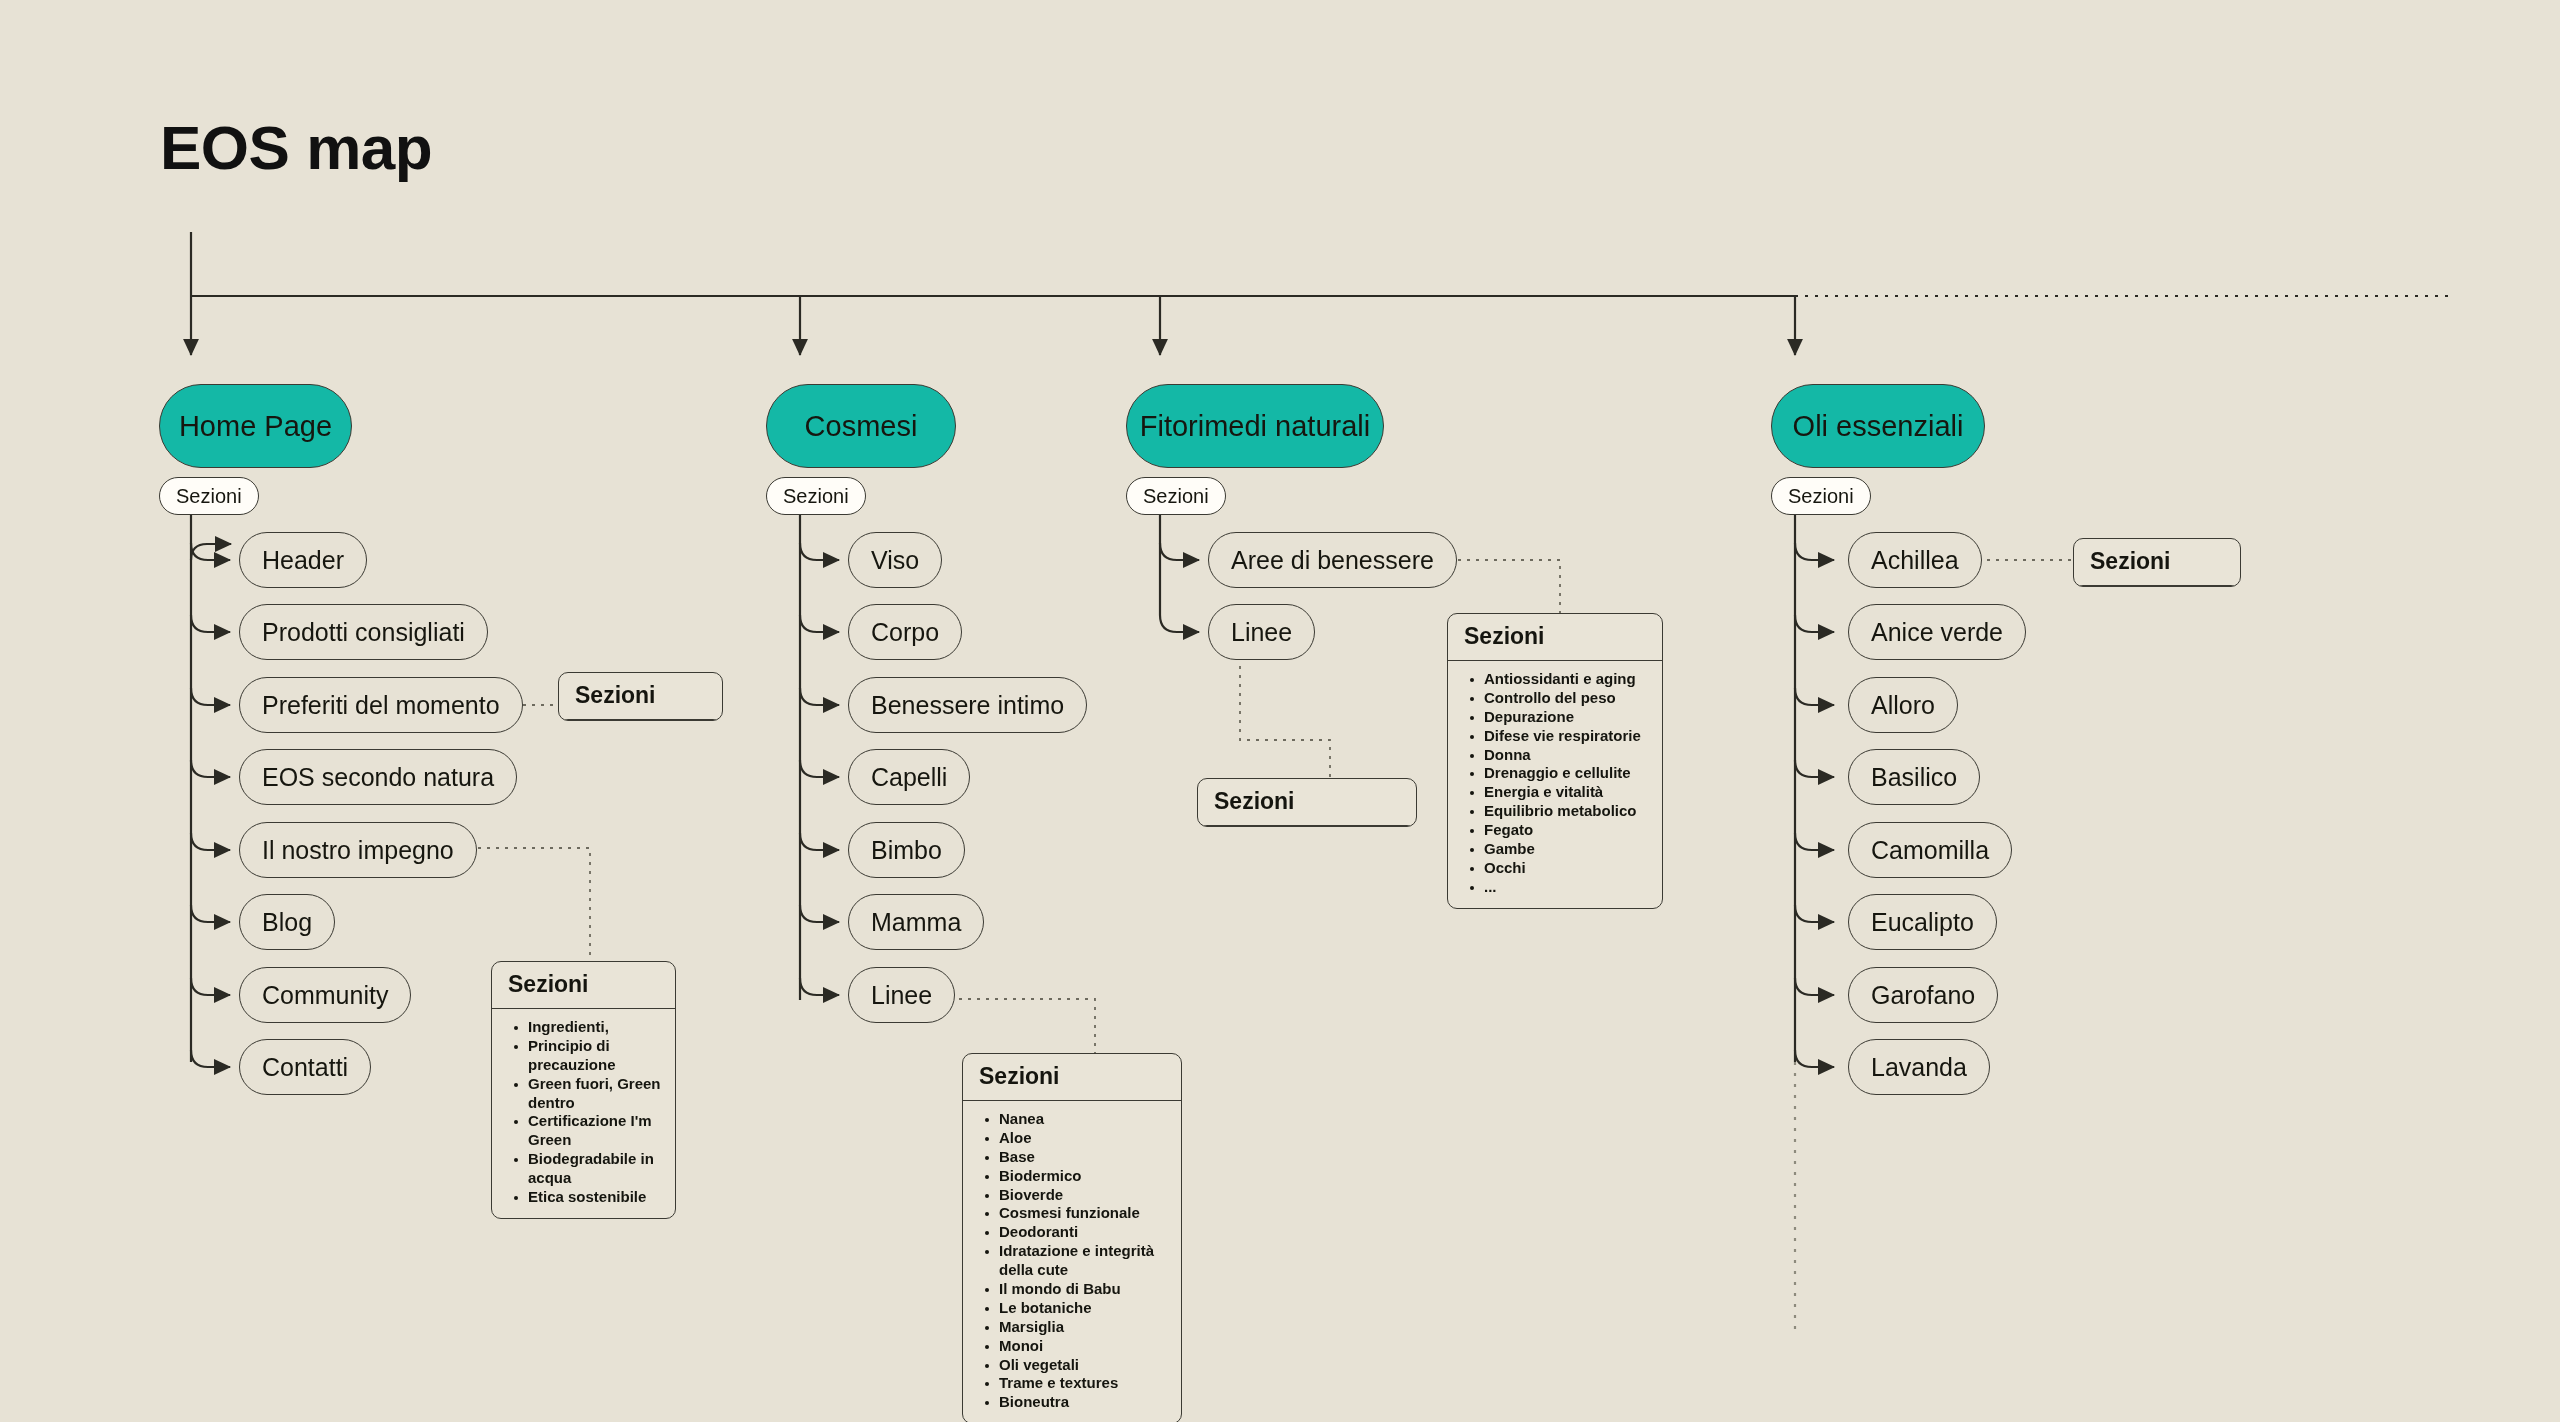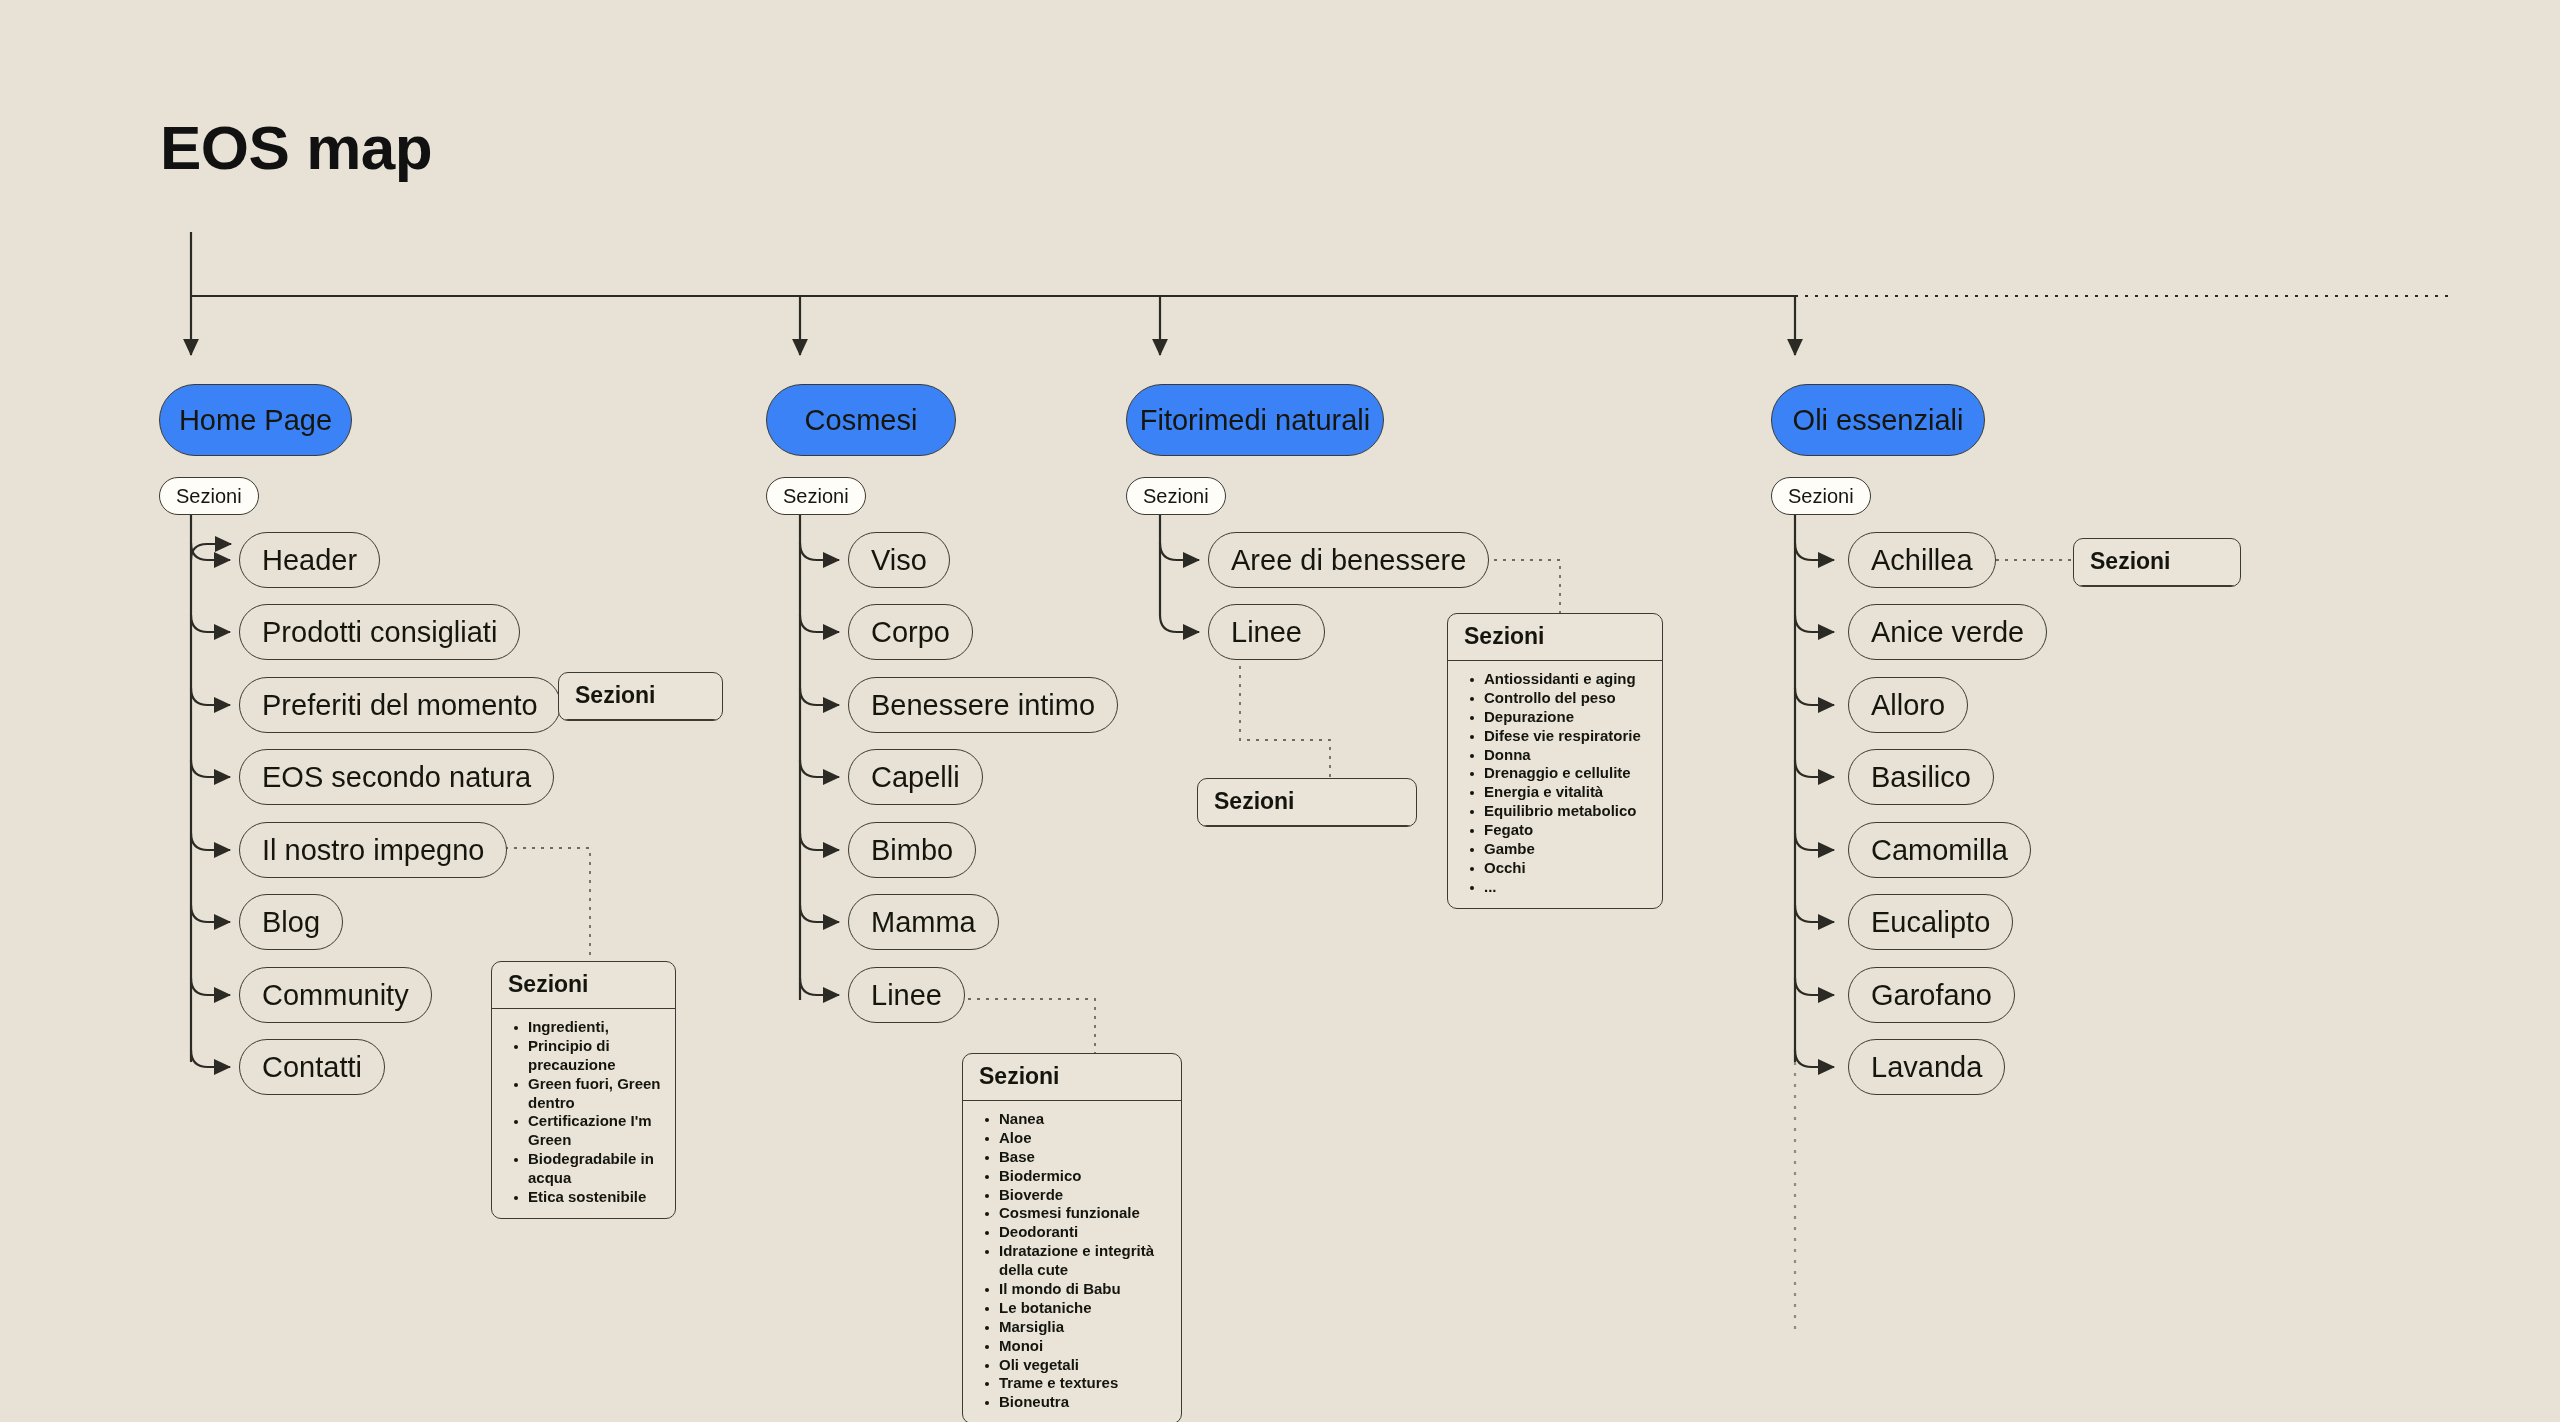--- a/index.html
+++ b/index.html
@@ -21,34 +21,34 @@
   .node{
     position:absolute;
     box-sizing:border-box;
     border:1.6px solid #3b3a33;
     border-radius:999px;
     display:flex;align-items:center;justify-content:center;
     white-space:nowrap;
     color:#16160f;
   }
   .node.root{
-    background:#3b82f6;
+    background:#14b8a6;
     font-size:29px;
-    height:72px;
+    height:84px;
     border-color:#3b3a33;
   }
   .node.sezioni-pill{
     background:#fffdf8;
     font-size:20px;
     height:38px;
     padding:0 16px;
   }
   .node.leaf{
     background:#e7e2d5;
-    font-size:29px;
+    font-size:25px;
     height:56px;
     padding:3px 22px;
   }
 
   .card{
     position:absolute;
     box-sizing:border-box;
     background:#e9e4d7;
     border:1.6px solid #3b3a33;
     border-radius:10px;

